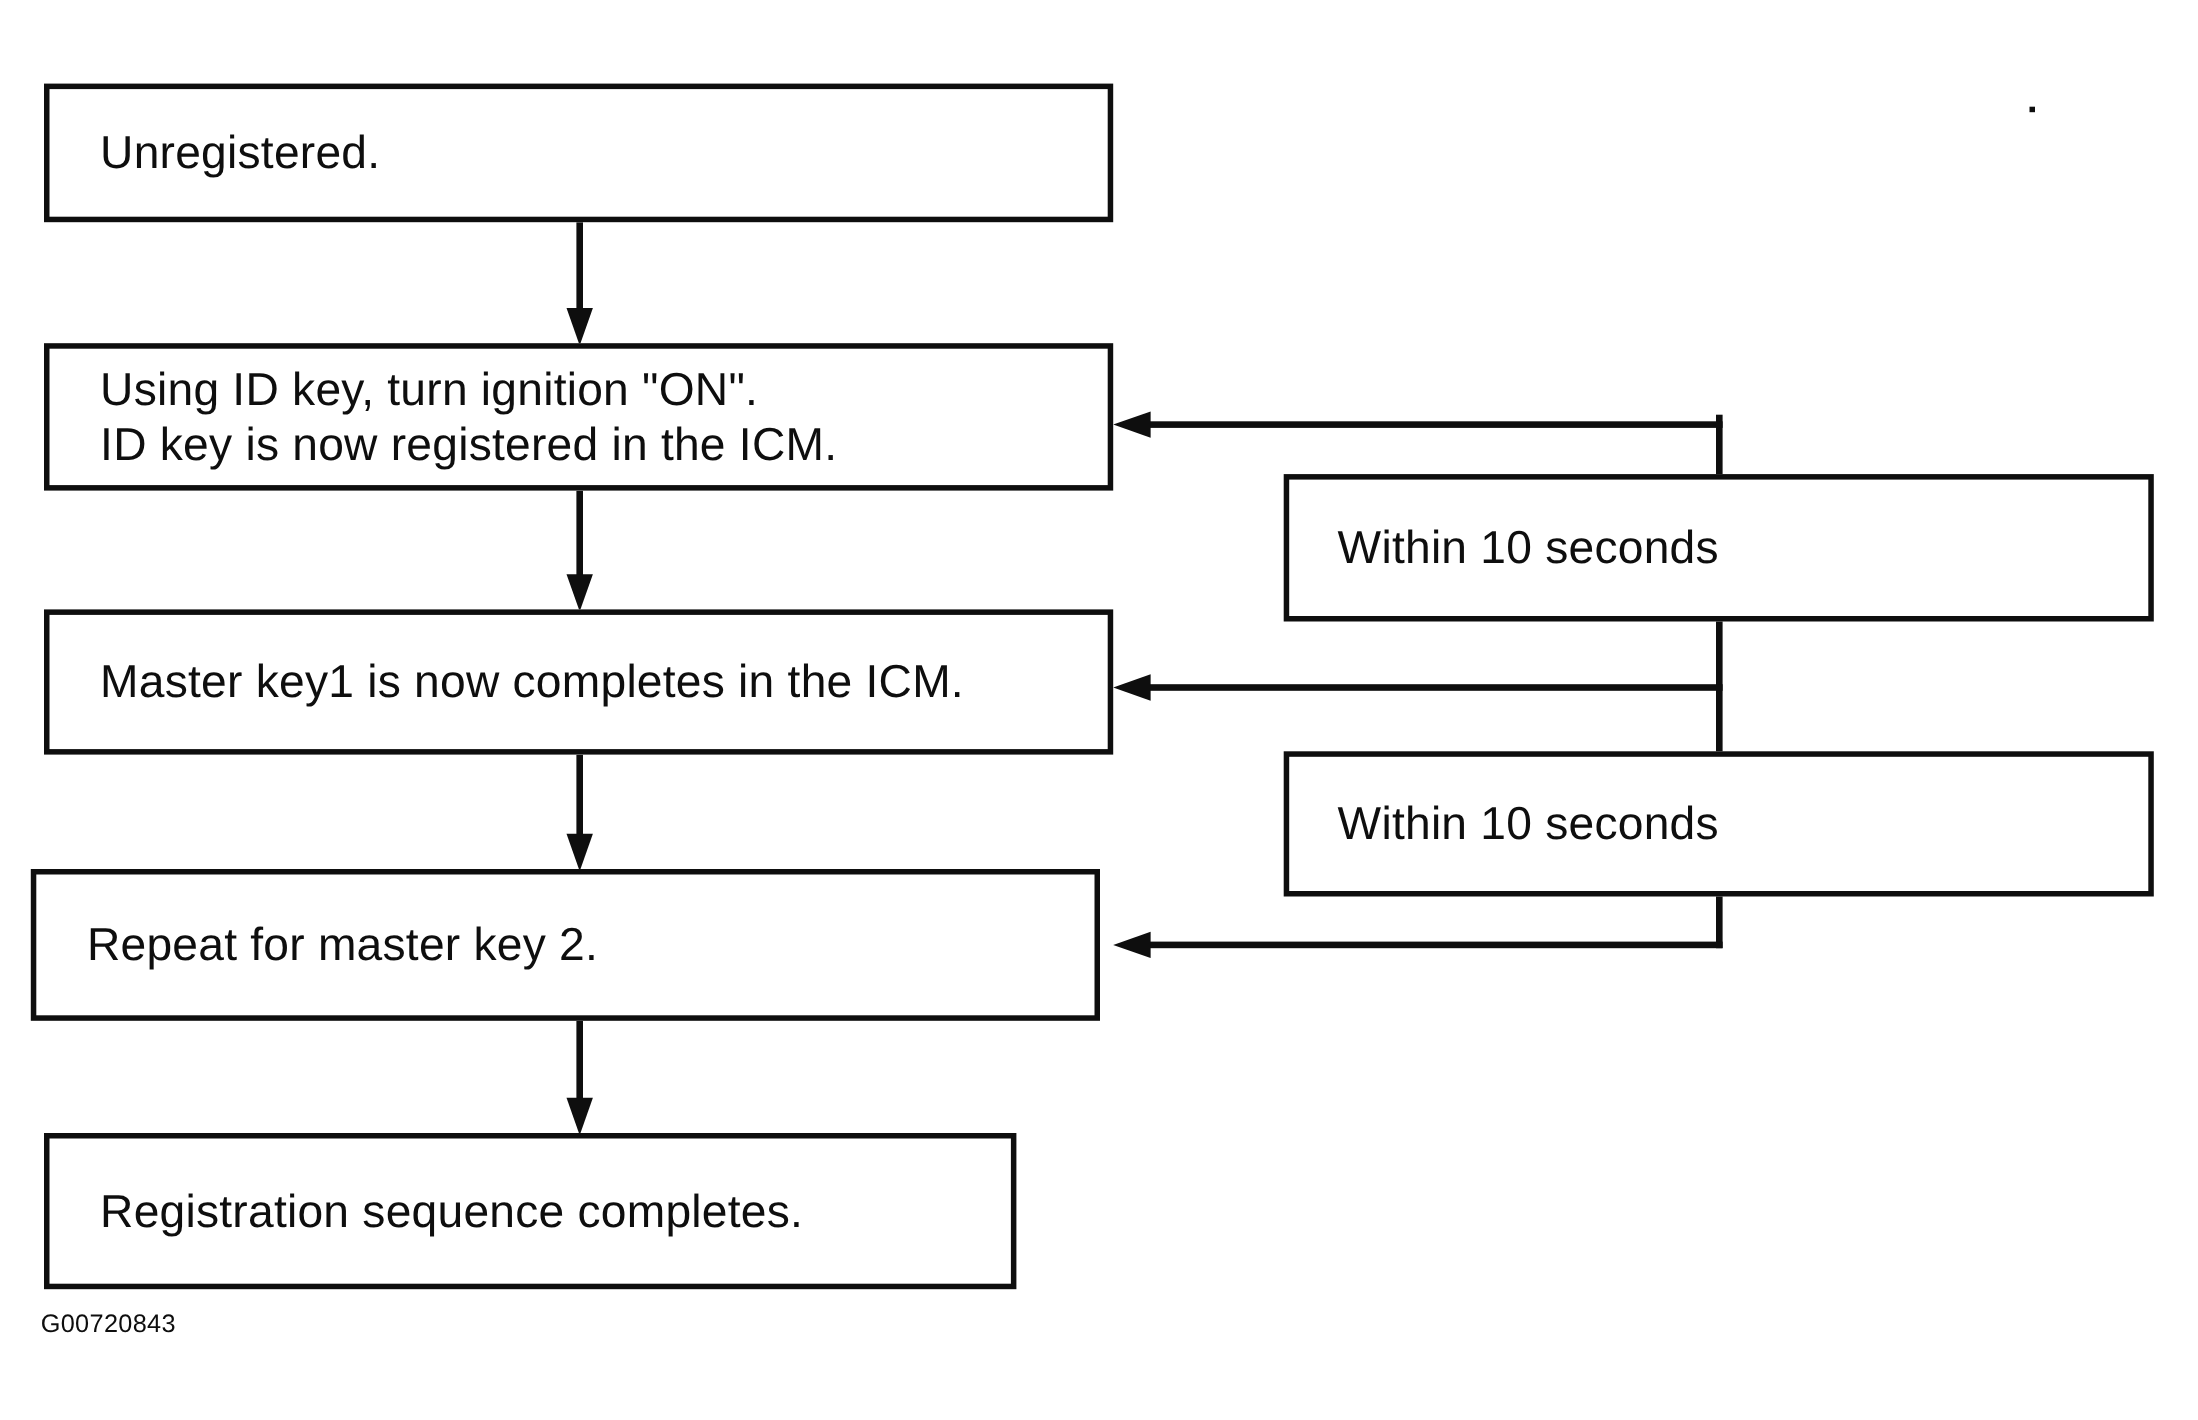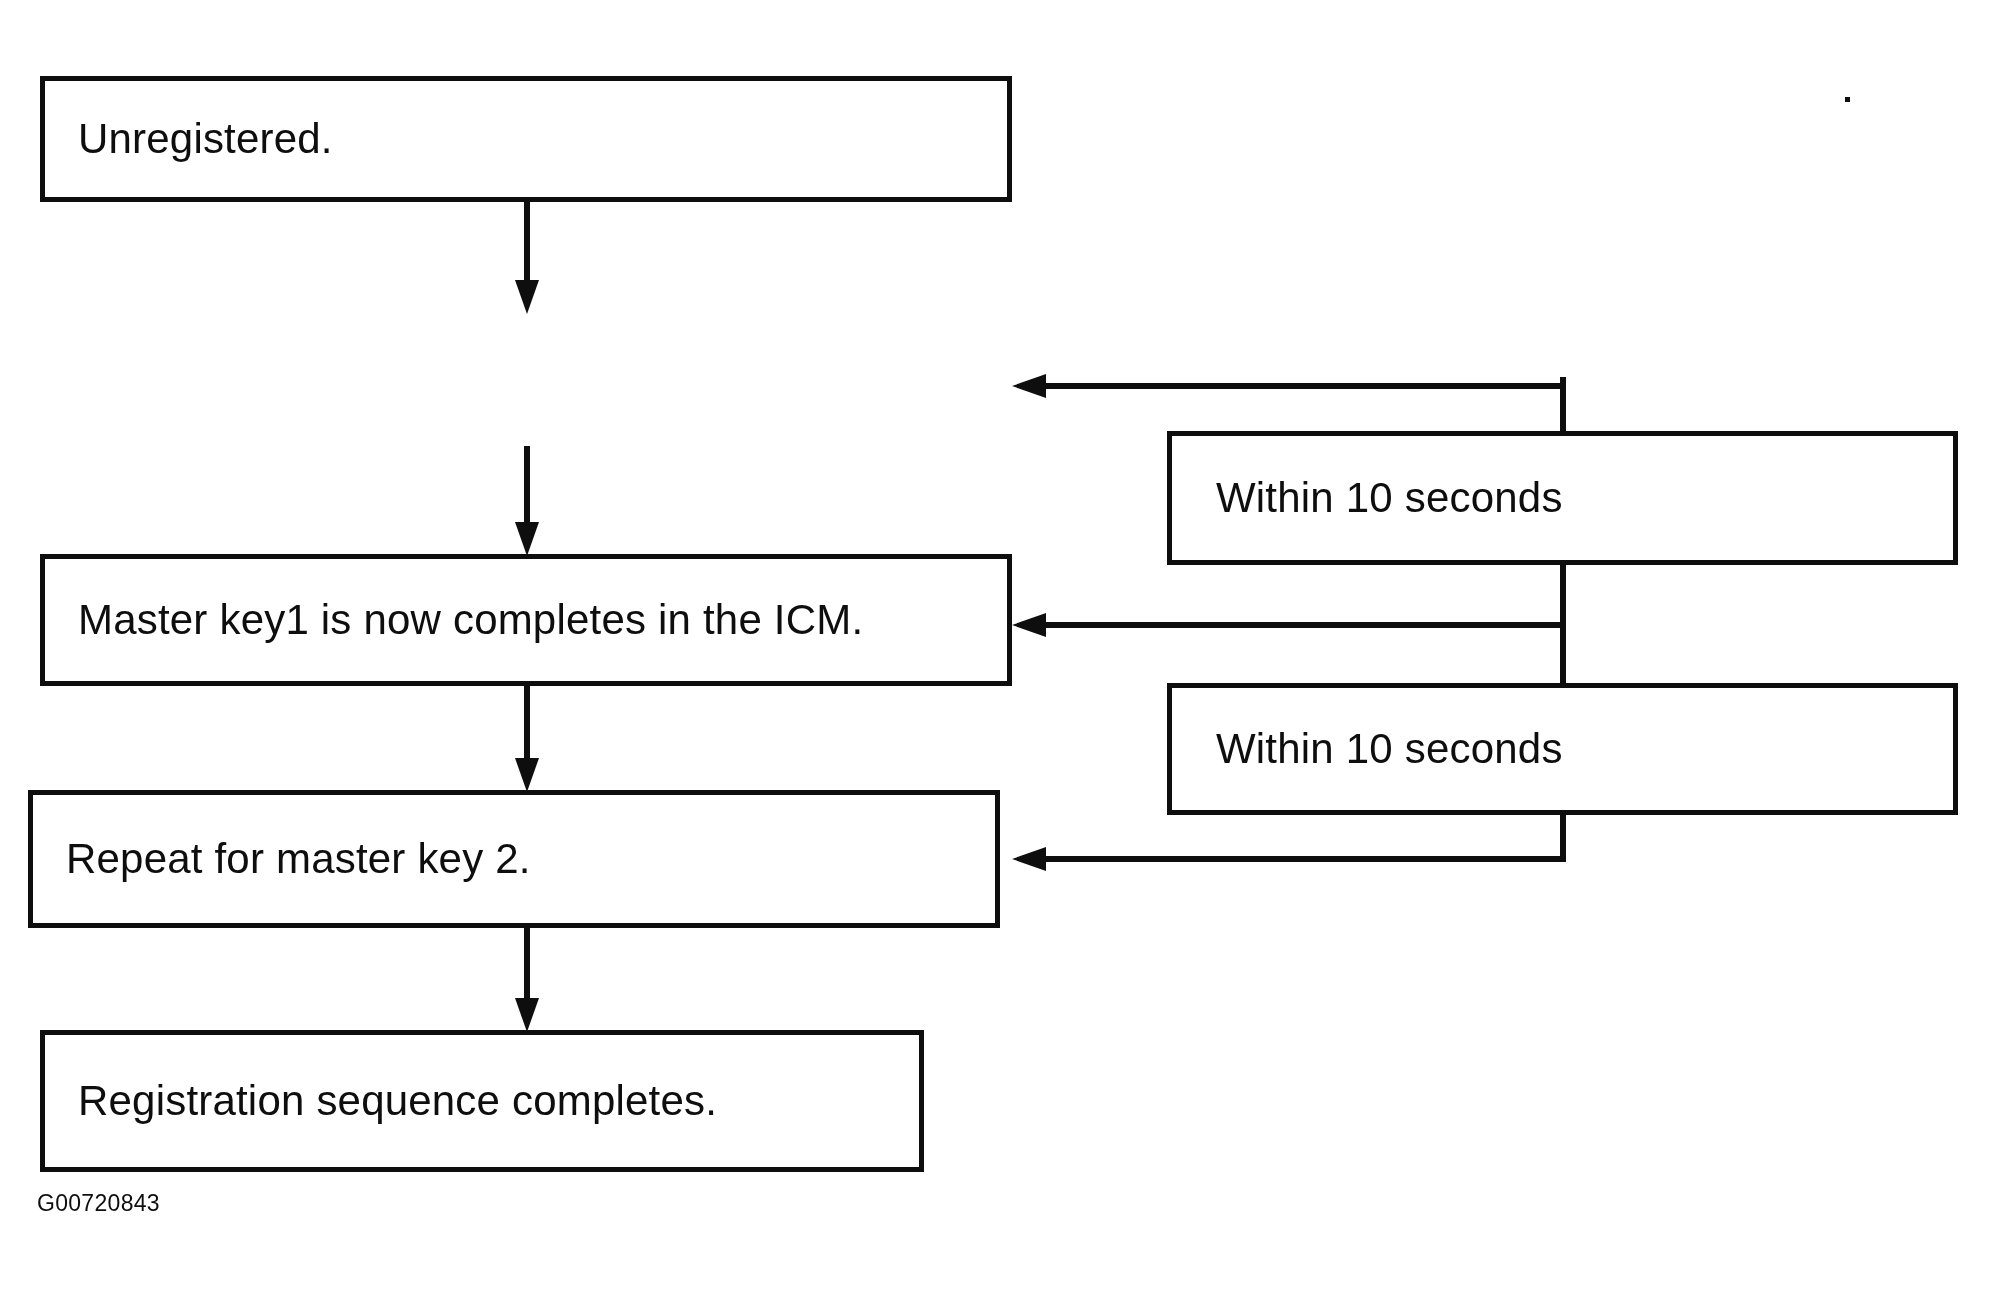--- a/index.html
+++ b/index.html
@@ -18,21 +18,21 @@
   }
   
   .fbox {
     position: absolute;
     box-sizing: border-box;
     border: 5px solid #0e0e0e;
     background: #ffffff;
     display: flex;
     flex-direction: column;
     justify-content: center;
-    padding-left: 33px;
+    padding-left: 46px;
     padding-right: 10px;
     z-index: 2;
   }
   .fbox .line {
     font-size: 42px;
     line-height: 50px;
     letter-spacing: 0.2px;
     white-space: nowrap;
   }
   
@@ -110,20 +110,24 @@
 </style>
 </head>
 <body>
 
 <div class="canvas">
 
   <div class="fbox" style="left:40px; top:76px; width:972px; height:126px;">
     <div class="line">Unregistered.</div>
   </div>
 
+  <div class="fbox" style="left:40px; top:312px; width:972px; height:134px;">
+    <div class="line">Using ID key, turn ignition "ON".</div>
+    <div class="line">ID key is now registered in the ICM.</div>
+  </div>
 
   <div class="fbox" style="left:40px; top:554px; width:972px; height:132px;">
     <div class="line">Master key1 is now completes in the ICM.</div>
   </div>
 
   <div class="fbox" style="left:28px; top:790px; width:972px; height:138px;">
     <div class="line">Repeat for master key 2.</div>
   </div>
 
   <div class="fbox" style="left:40px; top:1030px; width:884px; height:142px;">

